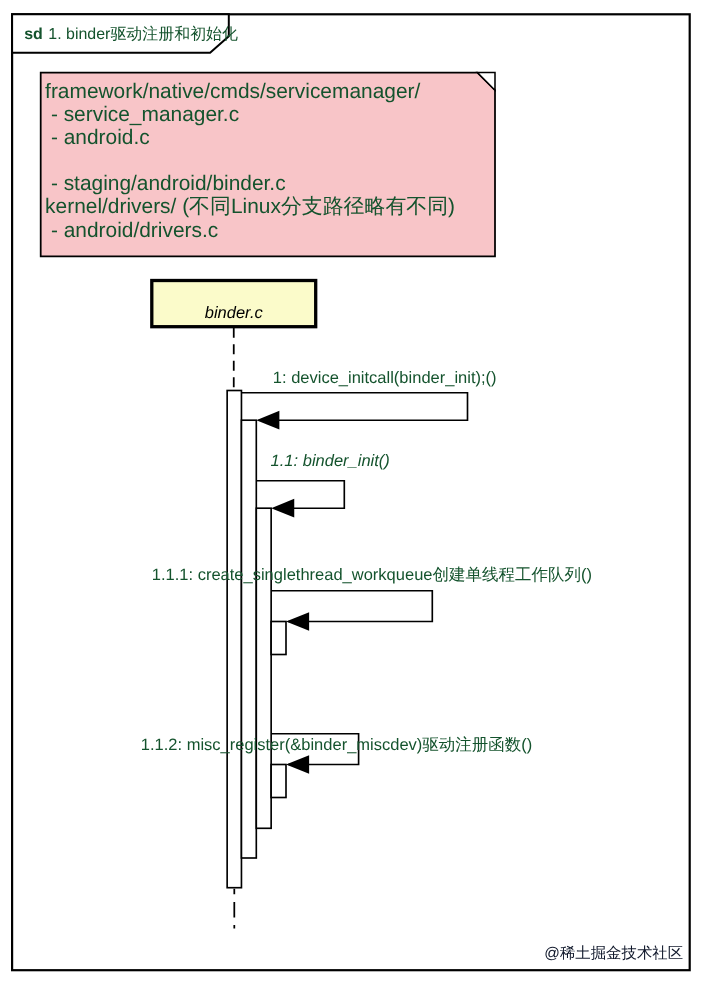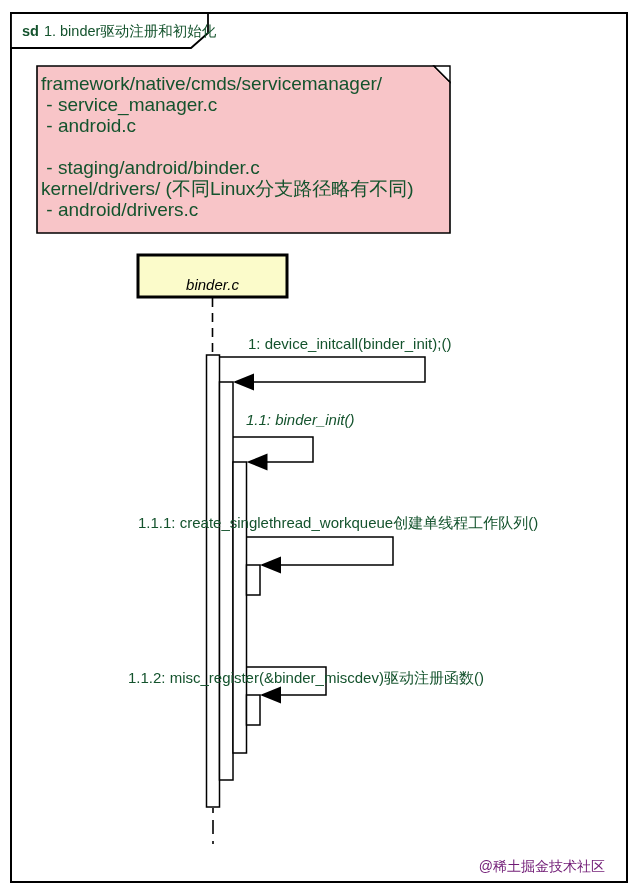--- a/index.html
+++ b/index.html
@@ -46,23 +46,23 @@
     font-size: 15px;
     font-style: italic;
   }
   .msg { font-size: 15px; }
   .msg1 { left: 248px; top: 335px; }
   .msg2 { left: 246px; top: 411px; font-style: italic; }
   .msg3 { left: 138px; top: 514px; }
   .msg4 { left: 128px; top: 669px; }
   .watermark {
     position: absolute;
-    right: 35px; top: 858px;
+    right: 19px; top: 858px;
     font-size: 14px;
-    color: #701a75;
+    color: #0f172a;
     white-space: nowrap;
   }
 </style>
 </head>
 <body>
 
 <div class="canvas">
 
   <svg class="layer" viewBox="0 0 640 896" xmlns="http://www.w3.org/2000/svg">
 

